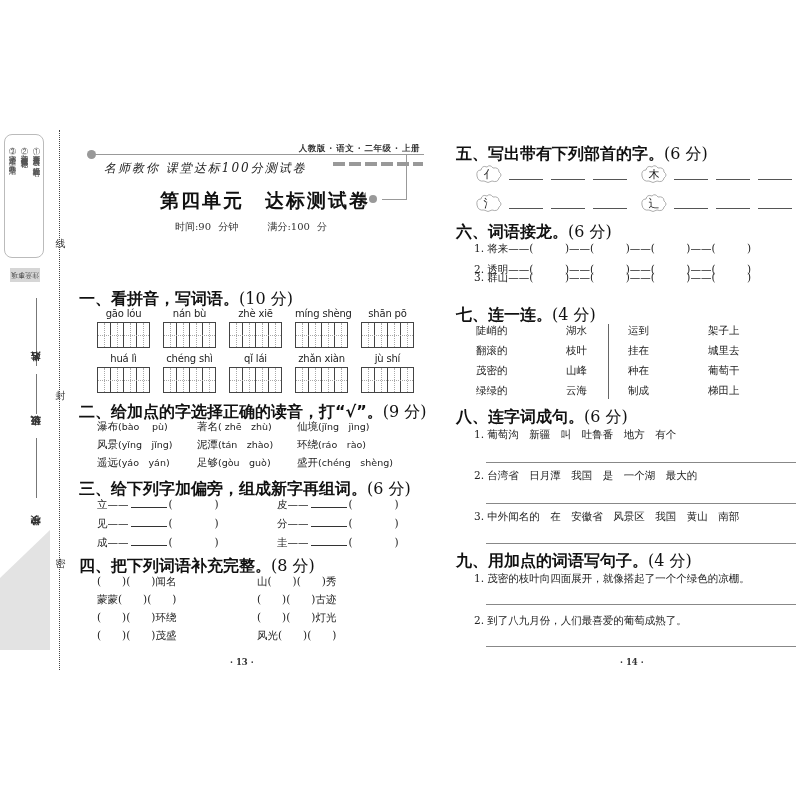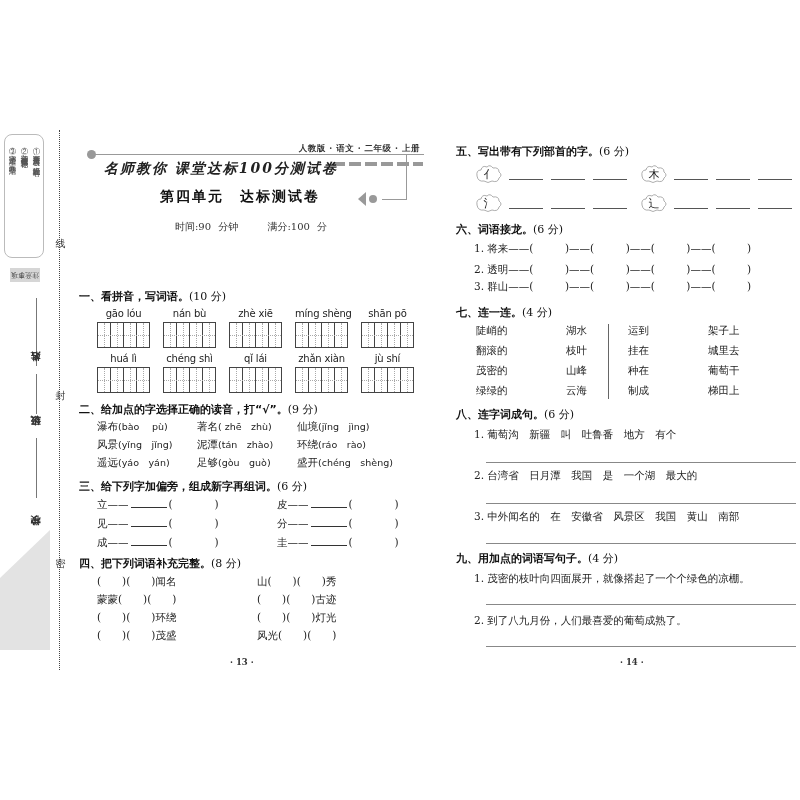--- a/index.html
+++ b/index.html
@@ -29,32 +29,32 @@
   
   .header-line { position: absolute; left: 92px; top: 154px; width: 332px; height: 1px; background: #999; }
   .header-dot-left { position: absolute; left: 87px; top: 150px; width: 9px; height: 9px; border-radius: 50%; background: #999; }
   .header-right-v { position: absolute; left: 406px; top: 155px; width: 1px; height: 44px; background: #999; }
   .header-right-h { position: absolute; left: 382px; top: 199px; width: 25px; height: 1px; background: #999; }
   .header-dot-right { position: absolute; left: 369px; top: 195px; width: 8px; height: 8px; border-radius: 50%; background: #999; }
   .header-arrow { position: absolute; left: 358px; top: 192px; width: 0; height: 0; border-top: 7px solid transparent; border-bottom: 7px solid transparent; border-right: 8px solid #999; }
   .header-dashes { position: absolute; left: 333px; top: 162px; width: 90px; height: 4px;
     background: repeating-linear-gradient(90deg, #999 0 12px, transparent 12px 16px); }
   .edition { position: absolute; left: 280px; top: 143px; width: 140px; text-align: right; font-size: 8.5px; font-weight: bold; color: #333; letter-spacing: 0.5px; }
-  .series-title { position: absolute; left: 104px; top: 160px; font-size: 14px; font-weight: bold; font-style: italic; color: #222; letter-spacing: 2px; }
-  .unit-title { position: absolute; left: 160px; top: 188px; font-size: 14px; font-weight: bold; letter-spacing: 2px; color: #111; }
+  .series-title { position: absolute; left: 104px; top: 160px; font-size: 12px; font-weight: normal; font-style: italic; color: #222; letter-spacing: 2px; }
+  .unit-title { position: absolute; left: 160px; top: 188px; font-size: 19px; font-weight: bold; letter-spacing: 2px; color: #111; }
   .exam-meta { position: absolute; left: 175px; top: 220px; font-size: 10px; color: #333; word-spacing: 4px; }
   .exam-meta span { margin-right: 22px; }
 
   
   table.score { position: absolute; left: 79px; top: 242px; width: 343px; border-collapse: collapse; font-size: 9.5px; font-family: "DejaVu Sans", sans-serif; }
   table.score td { border: 1px solid #555; height: 16px; text-align: center; padding: 0; color: #222; }
   table.score td.first { width: 26px; font-weight: bold; }
 
   
-  .sec-title { position: absolute; font-family: "DejaVu Sans", sans-serif; font-weight: bold; font-size: 11px; color: #111; }
+  .sec-title { position: absolute; font-family: "DejaVu Sans", sans-serif; font-weight: bold; font-size: 16px; color: #111; }
   .sec-title .pts { font-weight: normal; font-family: "DejaVu Serif", serif; }
 
   
   .py-row { position: absolute; left: 97px; display: flex; gap: 13px; }
   .py-item { width: 53px; }
   .py-text { font-family: "DejaVu Sans", sans-serif; font-size: 10px; text-align: center; height: 14px; color: #222; white-space: nowrap; letter-spacing: -0.2px; }
   .py-box { height: 26px; border: 1.2px solid #444; display: flex; position: relative; }
   .py-cell { flex: 1; border-right: 1px solid #444; position: relative; }
   .py-cell:last-child { border-right: none; }
   .py-cell::before { content: ""; position: absolute; left: 50%; top: 0; bottom: 0; border-left: 1px dotted #aaa; }
@@ -328,21 +328,21 @@
   <span class="rline"></span>
     <span class="rline" style="margin-left:8px;"></span>
     <span class="rline" style="margin-left:8px;"></span>
 </div>
 
 <div class="sec-title" style="left:456px; top:222px;">
   <span>六、词语接龙。</span><span class="pts">(6 分)</span>
 </div>
 <div class="chain" style="top:242px;">1. 将来——(　　　)——(　　　)——(　　　)——(　　　)</div>
 <div class="chain" style="top:263px;">2. 透明——(　　　)——(　　　)——(　　　)——(　　　)</div>
-<div class="chain" style="top:280px;">3. 群山——(　　　)——(　　　)——(　　　)——(　　　)</div>
+<div class="chain" style="top:271px;">3. 群山——(　　　)——(　　　)——(　　　)——(　　　)</div>
 
 <div class="sec-title" style="left:456px; top:305px;">
   <span>七、连一连。</span><span class="pts">(4 分)</span>
 </div>
 <div class="connect">
   <div class="col" style="left:0;">
     <span>陡峭的</span>
     <span>翻滚的</span>
     <span>茂密的</span>
     <span>绿绿的</span>

